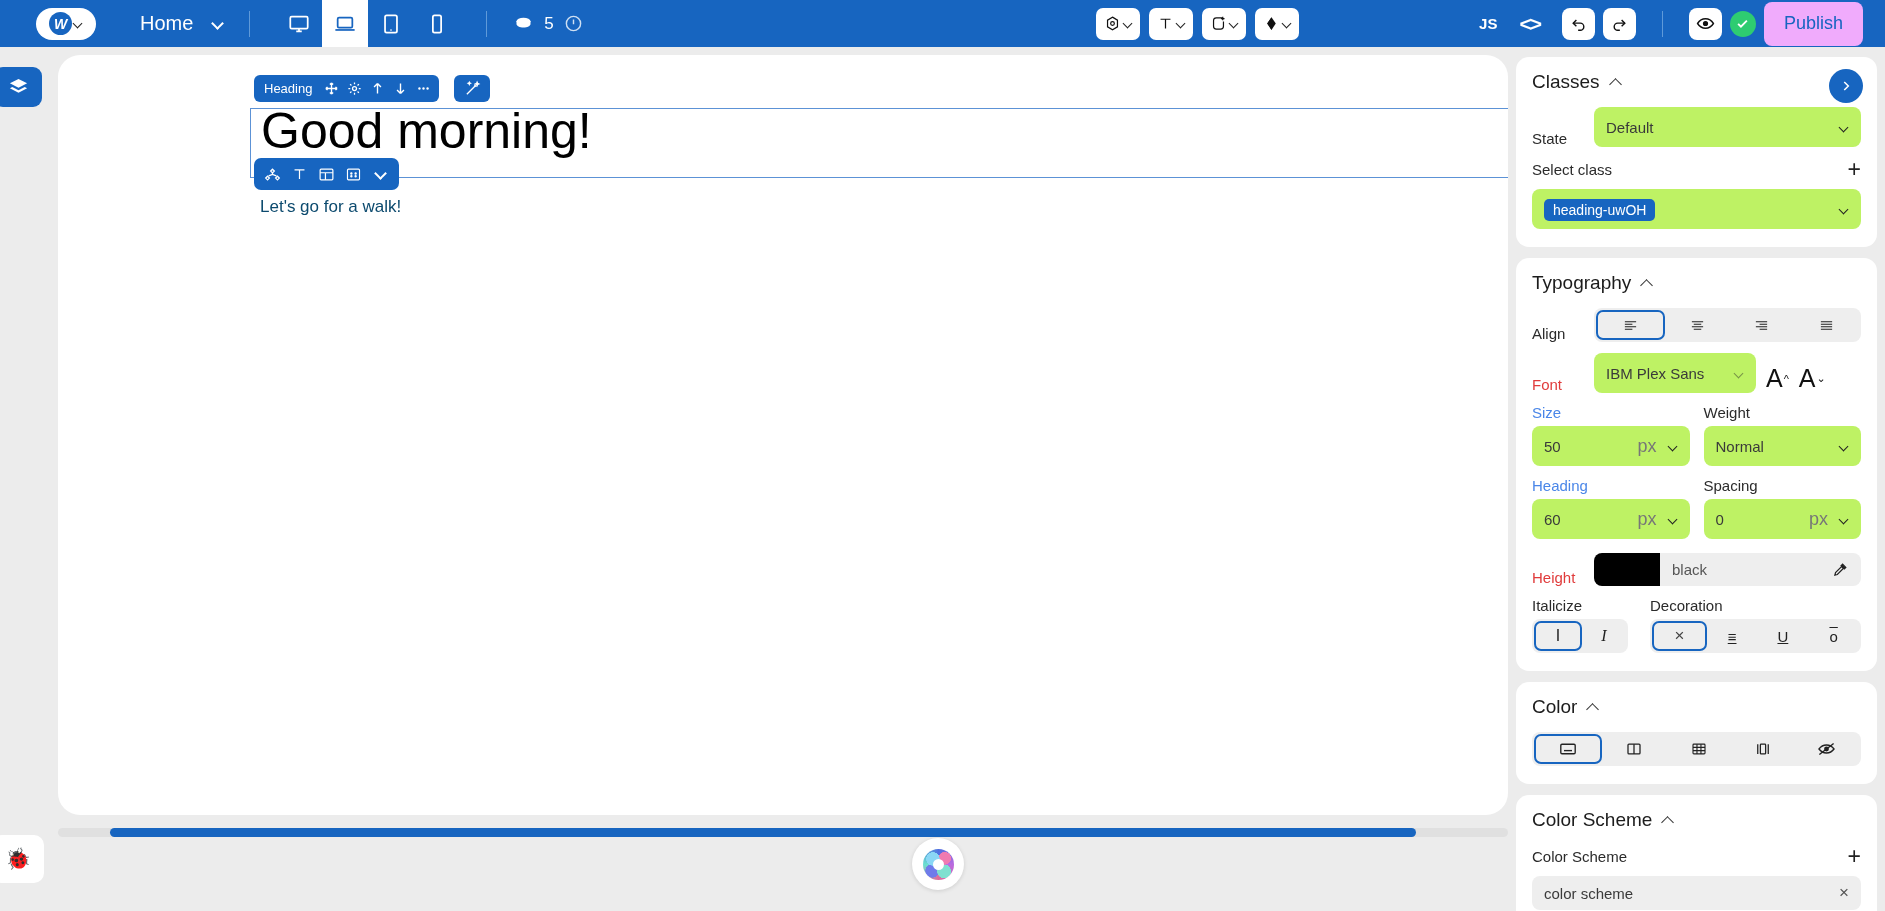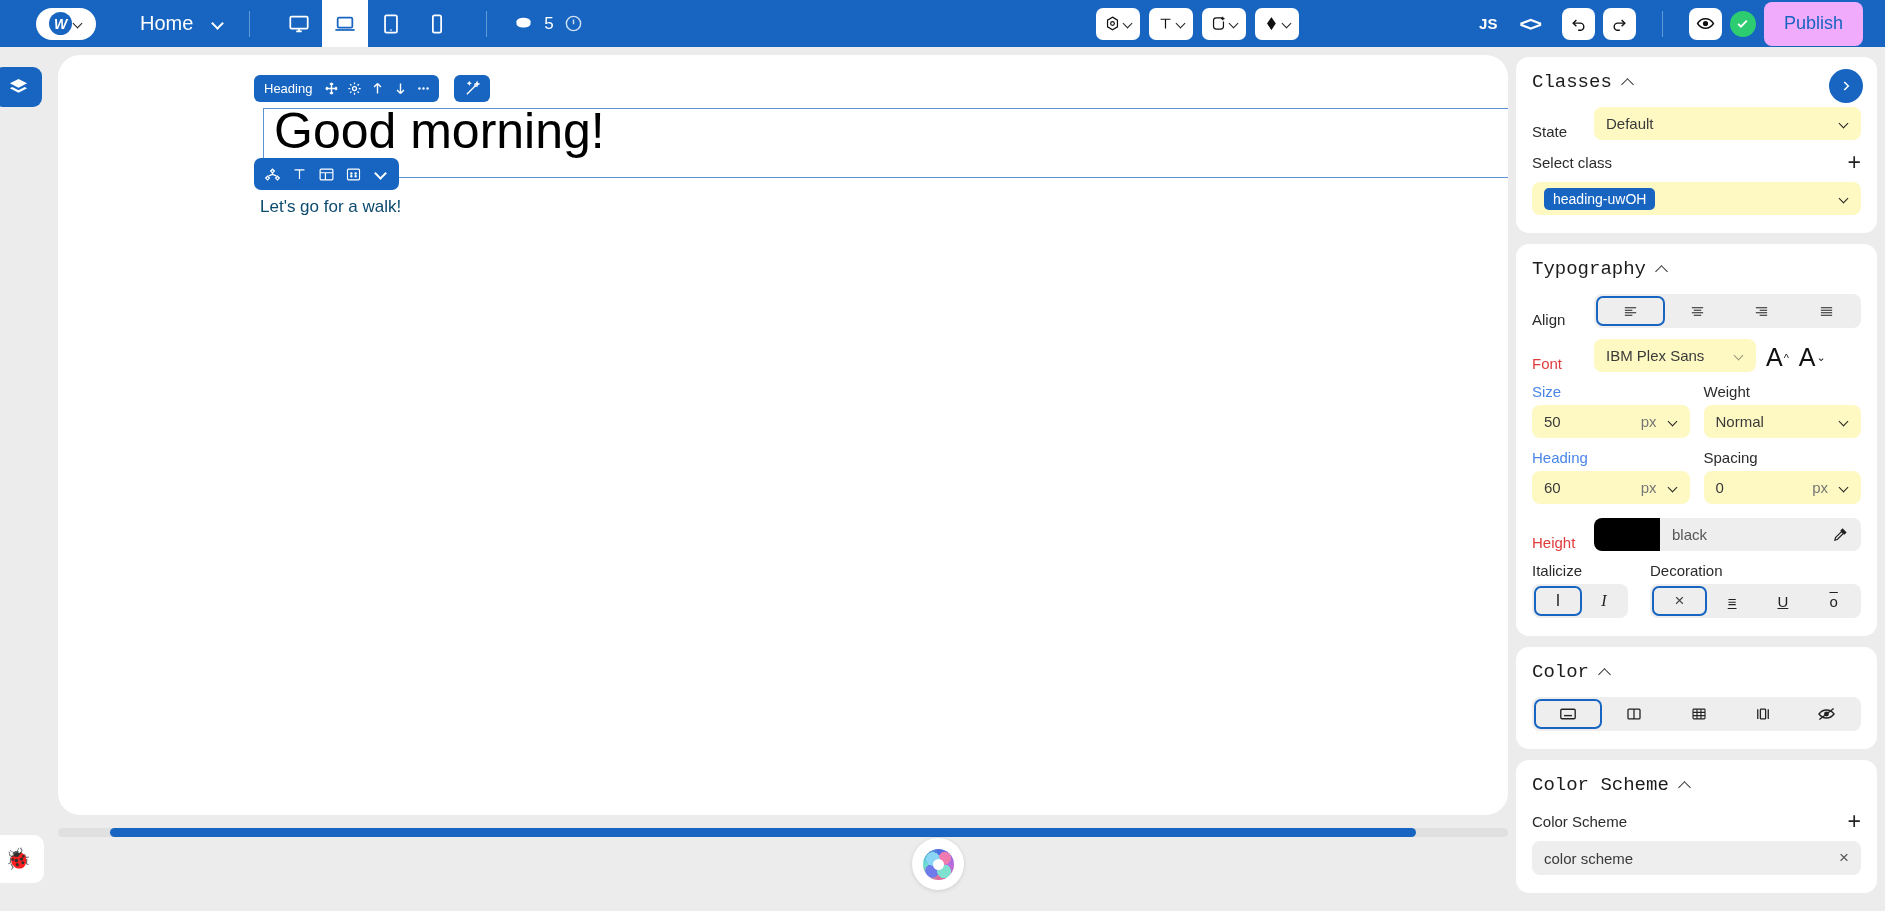--- a/index.html
+++ b/index.html
@@ -114,21 +114,21 @@
   }
 
   
   .canvas-outer {
     position: absolute; top: 55px; left: 58px;
     width: 1450px; height: 760px;
     background: #fff;
     border-radius: 22px;
   }
   .heading-box {
-    position: absolute; left: 205px; top: 53px;
+    position: absolute; left: 192px; top: 53px;
     width: 1321px; height: 70px;
     border: 1px solid #5c92d6;
   }
   .heading-text {
     position: absolute; left: 10px; top: -8px;
     font-size: 50px; line-height: 60px; color: #000;
     white-space: nowrap;
   }
   .body-line1 {
     position: absolute; left: 202px; top: 112px;
@@ -218,21 +218,21 @@
   .card {
     background: #fff; border-radius: 13px;
     padding: 14px 16px 18px 16px;
     margin-bottom: 11px;
     position: relative;
   }
   .sec-head {
     display: flex; align-items: center; gap: 10px;
     margin-bottom: 14px;
   }
-  .sec-title { font-size: 19px; color: #1c1c1c; font-family: Liberation Mono, monospace; }
+  .sec-title { font-size: 19px; color: #1c1c1c; }
   .caret-up {
     width: 13px; height: 8px; position: relative; cursor: pointer;
   }
   .caret-up::after {
     content: ""; position: absolute; left: 1px; top: 2px;
     width: 8px; height: 8px;
     border-left: 1.7px solid #333; border-top: 1.7px solid #333;
     transform: rotate(45deg);
   }
   .round-next {
@@ -243,26 +243,26 @@
     cursor: pointer;
   }
   .row {
     display: flex; align-items: flex-end; margin-bottom: 11px;
   }
   .lbl { font-size: 15px; color: #2b2b2b; }
   .lbl.blue { color: #4a86e8; }
   .lbl.red { color: #e03b3b; }
   .lbl-w { width: 62px; flex: none; }
   .field {
-    flex: 1; height: 33px; background: #fef9c3; border-radius: 8px;
+    flex: 1; height: 40px; background: #bef264; border-radius: 8px;
     display: flex; align-items: center; padding: 0 12px;
     font-size: 15px; color: #3a3a3a; cursor: pointer;
   }
   .field .fval { flex: 1; }
-  .field .unit { font-size: 15px; color: #777; margin-right: 12px; }
+  .field .unit { font-size: 18px; color: #777; margin-right: 12px; }
   .seg {
     flex: 1; height: 34px; background: #eeeeee; border-radius: 8px;
     display: flex; align-items: center; padding: 2px;
   }
   .seg-btn {
     flex: 1; height: 30px; border-radius: 7px;
     display: flex; align-items: center; justify-content: center;
     cursor: pointer;
   }
   .seg-btn.active {

